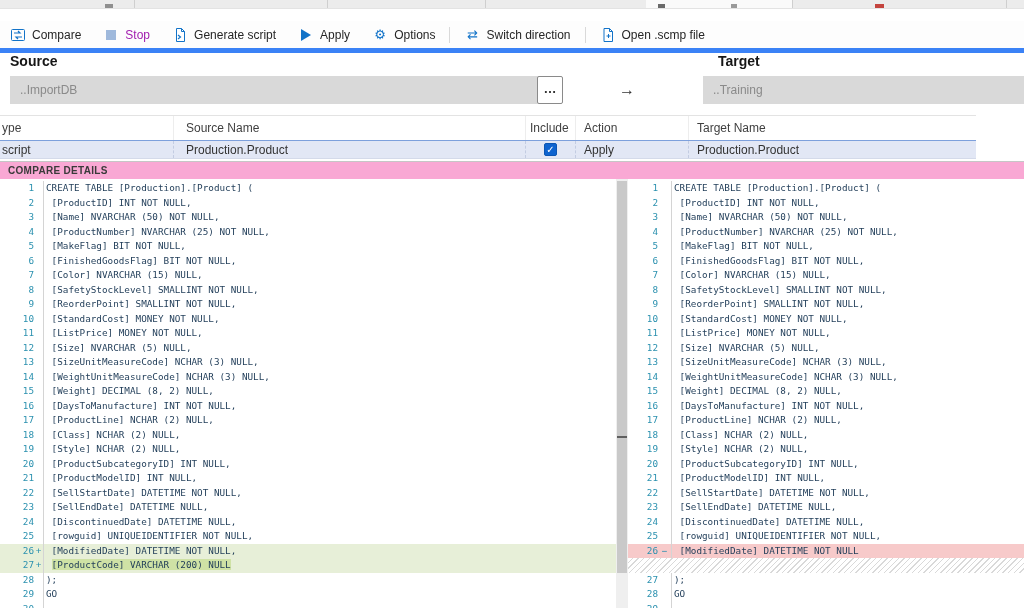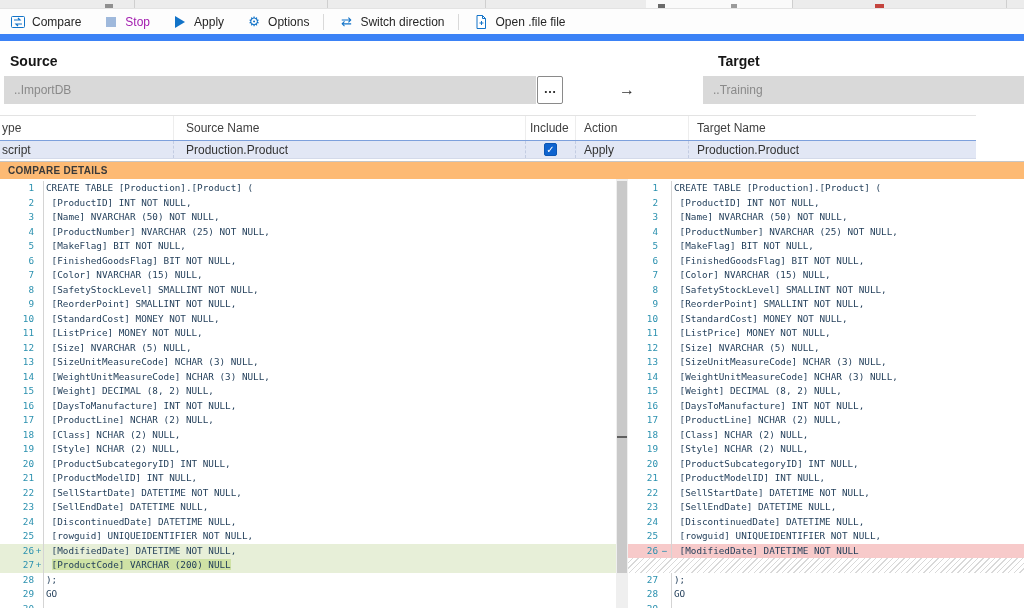--- a/index.html
+++ b/index.html
@@ -6,22 +6,22 @@
   body{
     width:1024px;height:608px;overflow:hidden;position:relative;
     background:#fff;font-family:"Liberation Sans",sans-serif;color:#1e1e1e;
   }
   
   .tabstrip{position:absolute;top:0;left:0;width:1024px;height:8px;background:#ececec;border-bottom:1px solid #e3e3e3}
   .tabstrip .tab-active{position:absolute;left:646px;top:0;width:146px;height:8px;background:#fafafa}
   .tabstrip .tsep{position:absolute;top:0;width:1px;height:8px;background:#cfcfcf}
   .tabstrip .frag{position:absolute;top:4px;height:4px}
   
-  .toolbar{position:absolute;top:9px;left:0;width:1024px;height:32px;background:#fdfdfd;
-    border-bottom:7px solid #3b82f6;display:flex;align-items:center;padding-left:10px;box-sizing:border-box;font-size:12px}
+  .toolbar{position:absolute;top:21px;left:0;width:1024px;height:32px;background:#fdfdfd;
+    border-bottom:5px solid #3b82f6;display:flex;align-items:center;padding-left:10px;box-sizing:border-box;font-size:12px}
   .tb-btn{display:flex;align-items:center;gap:6px;padding:0 11px;height:100%;cursor:default;color:#262626}
   .tb-btn:first-child{padding-left:0}
   .tb-btn.disabled{color:#a21caf}
   .tb-sep{width:1px;height:16px;background:#d9d9d9;margin:0 3px}
   .ic{width:16px;height:16px;display:inline-flex;align-items:center;justify-content:center;color:var(--accent,#1273c8);flex:0 0 16px}
   .ic svg{display:block}
   .glyph{font-size:13px;line-height:16px}
   .stop-sq{width:10px;height:10px;background:#9fb9dc}
   .apply-tri{width:0;height:0;border-left:10px solid var(--accent,#1273c8);border-top:6px solid transparent;border-bottom:6px solid transparent}
   
@@ -41,21 +41,21 @@
   .g-row .gc{border-right:1px dashed #c3cce2}
   .c-type{flex:0 0 174px;padding-left:2px}
   .c-src{flex:0 0 352px}
   .c-inc{flex:0 0 50px;padding-left:4px;justify-content:flex-start}
   .c-act{flex:0 0 113px;padding-left:8px}
   .c-tgt{flex:1 1 auto;padding-left:8px;border-right:none !important}
   .g-row .c-inc{justify-content:center;padding-left:0}
   .checkbox{width:13px;height:13px;background:var(--checkbox,#0e63cf);border:1px solid #0b55b2;border-radius:2px;
     color:#fff;font-size:10px;line-height:12px;text-align:center;box-sizing:border-box}
   
-  .details-bar{position:absolute;top:161px;left:0;width:1024px;height:18px;background:#fdba74;border-top:1px solid #c6c6c6;
+  .details-bar{position:absolute;top:161px;left:0;width:1024px;height:18px;background:#f9a8d4;border-top:1px solid #c6c6c6;
     box-sizing:border-box;font-size:10px;font-weight:bold;letter-spacing:.3px;color:#3a3a3a;line-height:17px;padding-left:8px}
   
   .diff{position:absolute;top:179px;left:0;width:1024px;height:429px;background:#fff;
     font-family:"DejaVu Sans Mono",monospace;font-size:9.3px}
   .pane{position:absolute;top:0;height:429px;overflow:hidden;padding-top:2px;box-sizing:border-box}
   .pane-left{left:0;width:616px}
   .pane-right{left:628px;width:396px}
   .line{display:flex;height:14.5px;line-height:14.5px;white-space:pre}
   .gutter{flex:0 0 44px;display:flex;color:var(--line_number,#2b91af);border-right:1px solid #d4d4d4;box-sizing:border-box}
   .num{flex:0 0 34px;text-align:right}
@@ -99,20 +99,30 @@
     <span>Compare</span>
   </div>
   <div class="tb-btn disabled">
     <span class="ic">
         <span class="stop-sq"></span>
       </span>
     <span>Stop</span>
   </div>
   <div class="tb-btn">
     <span class="ic">
+      <svg width="16" height="16" viewBox="0 0 16 16">
+          <path d="M4.5 1.5h5l3 3v10h-8z" fill="#fff" stroke="#1273c8"></path>
+          <path d="M9.5 1.5v3h3" fill="none" stroke="#1273c8"></path>
+          <path d="M6 8l2.5 2L6 12" fill="none" stroke="#1273c8" stroke-width="1.2"></path>
+        </svg>
+    </span>
+    <span>Generate script</span>
+  </div>
+  <div class="tb-btn">
+    <span class="ic">
         <span class="apply-tri"></span>
       </span>
     <span>Apply</span>
   </div>
   <div class="tb-btn">
     <span class="ic glyph">⚙</span>
     <span>Options</span>
   </div>
   <div class="tb-sep"></div>
   <div class="tb-btn">
@@ -121,27 +131,27 @@
   </div>
   <div class="tb-sep"></div>
   <div class="tb-btn">
     <span class="ic">
       <svg width="16" height="16" viewBox="0 0 16 16">
           <path d="M4 1.5h5.5l3 3v10H4z" fill="#fff" stroke="#1273c8"></path>
           <path d="M9.5 1.5v3h3" fill="none" stroke="#1273c8"></path>
           <path d="M6.5 9h4M8.5 7v4" stroke="#1273c8"></path>
         </svg>
     </span>
-    <span>Open .file file</span>
+    <span>Open .scmp file</span>
   </div>
 </div>
 
 <div class="sec-label" style="left:10px">Source</div>
 <div class="sec-label" style="left:718px">Target</div>
-<div class="gray-input" style="left:4px;width:532px">..ImportDB</div>
+<div class="gray-input" style="left:10px;width:532px">..ImportDB</div>
 <div class="browse-btn">…</div>
 <div class="dir-arrow">→</div>
 <div class="gray-input" style="left:703px;width:386px">..Training</div>
 
 <div class="grid">
   <div class="g-head">
     <div class="gc c-type">ype</div>
     <div class="gc c-src">Source Name</div>
     <div class="gc c-inc">Include</div>
     <div class="gc c-act">Action</div>

